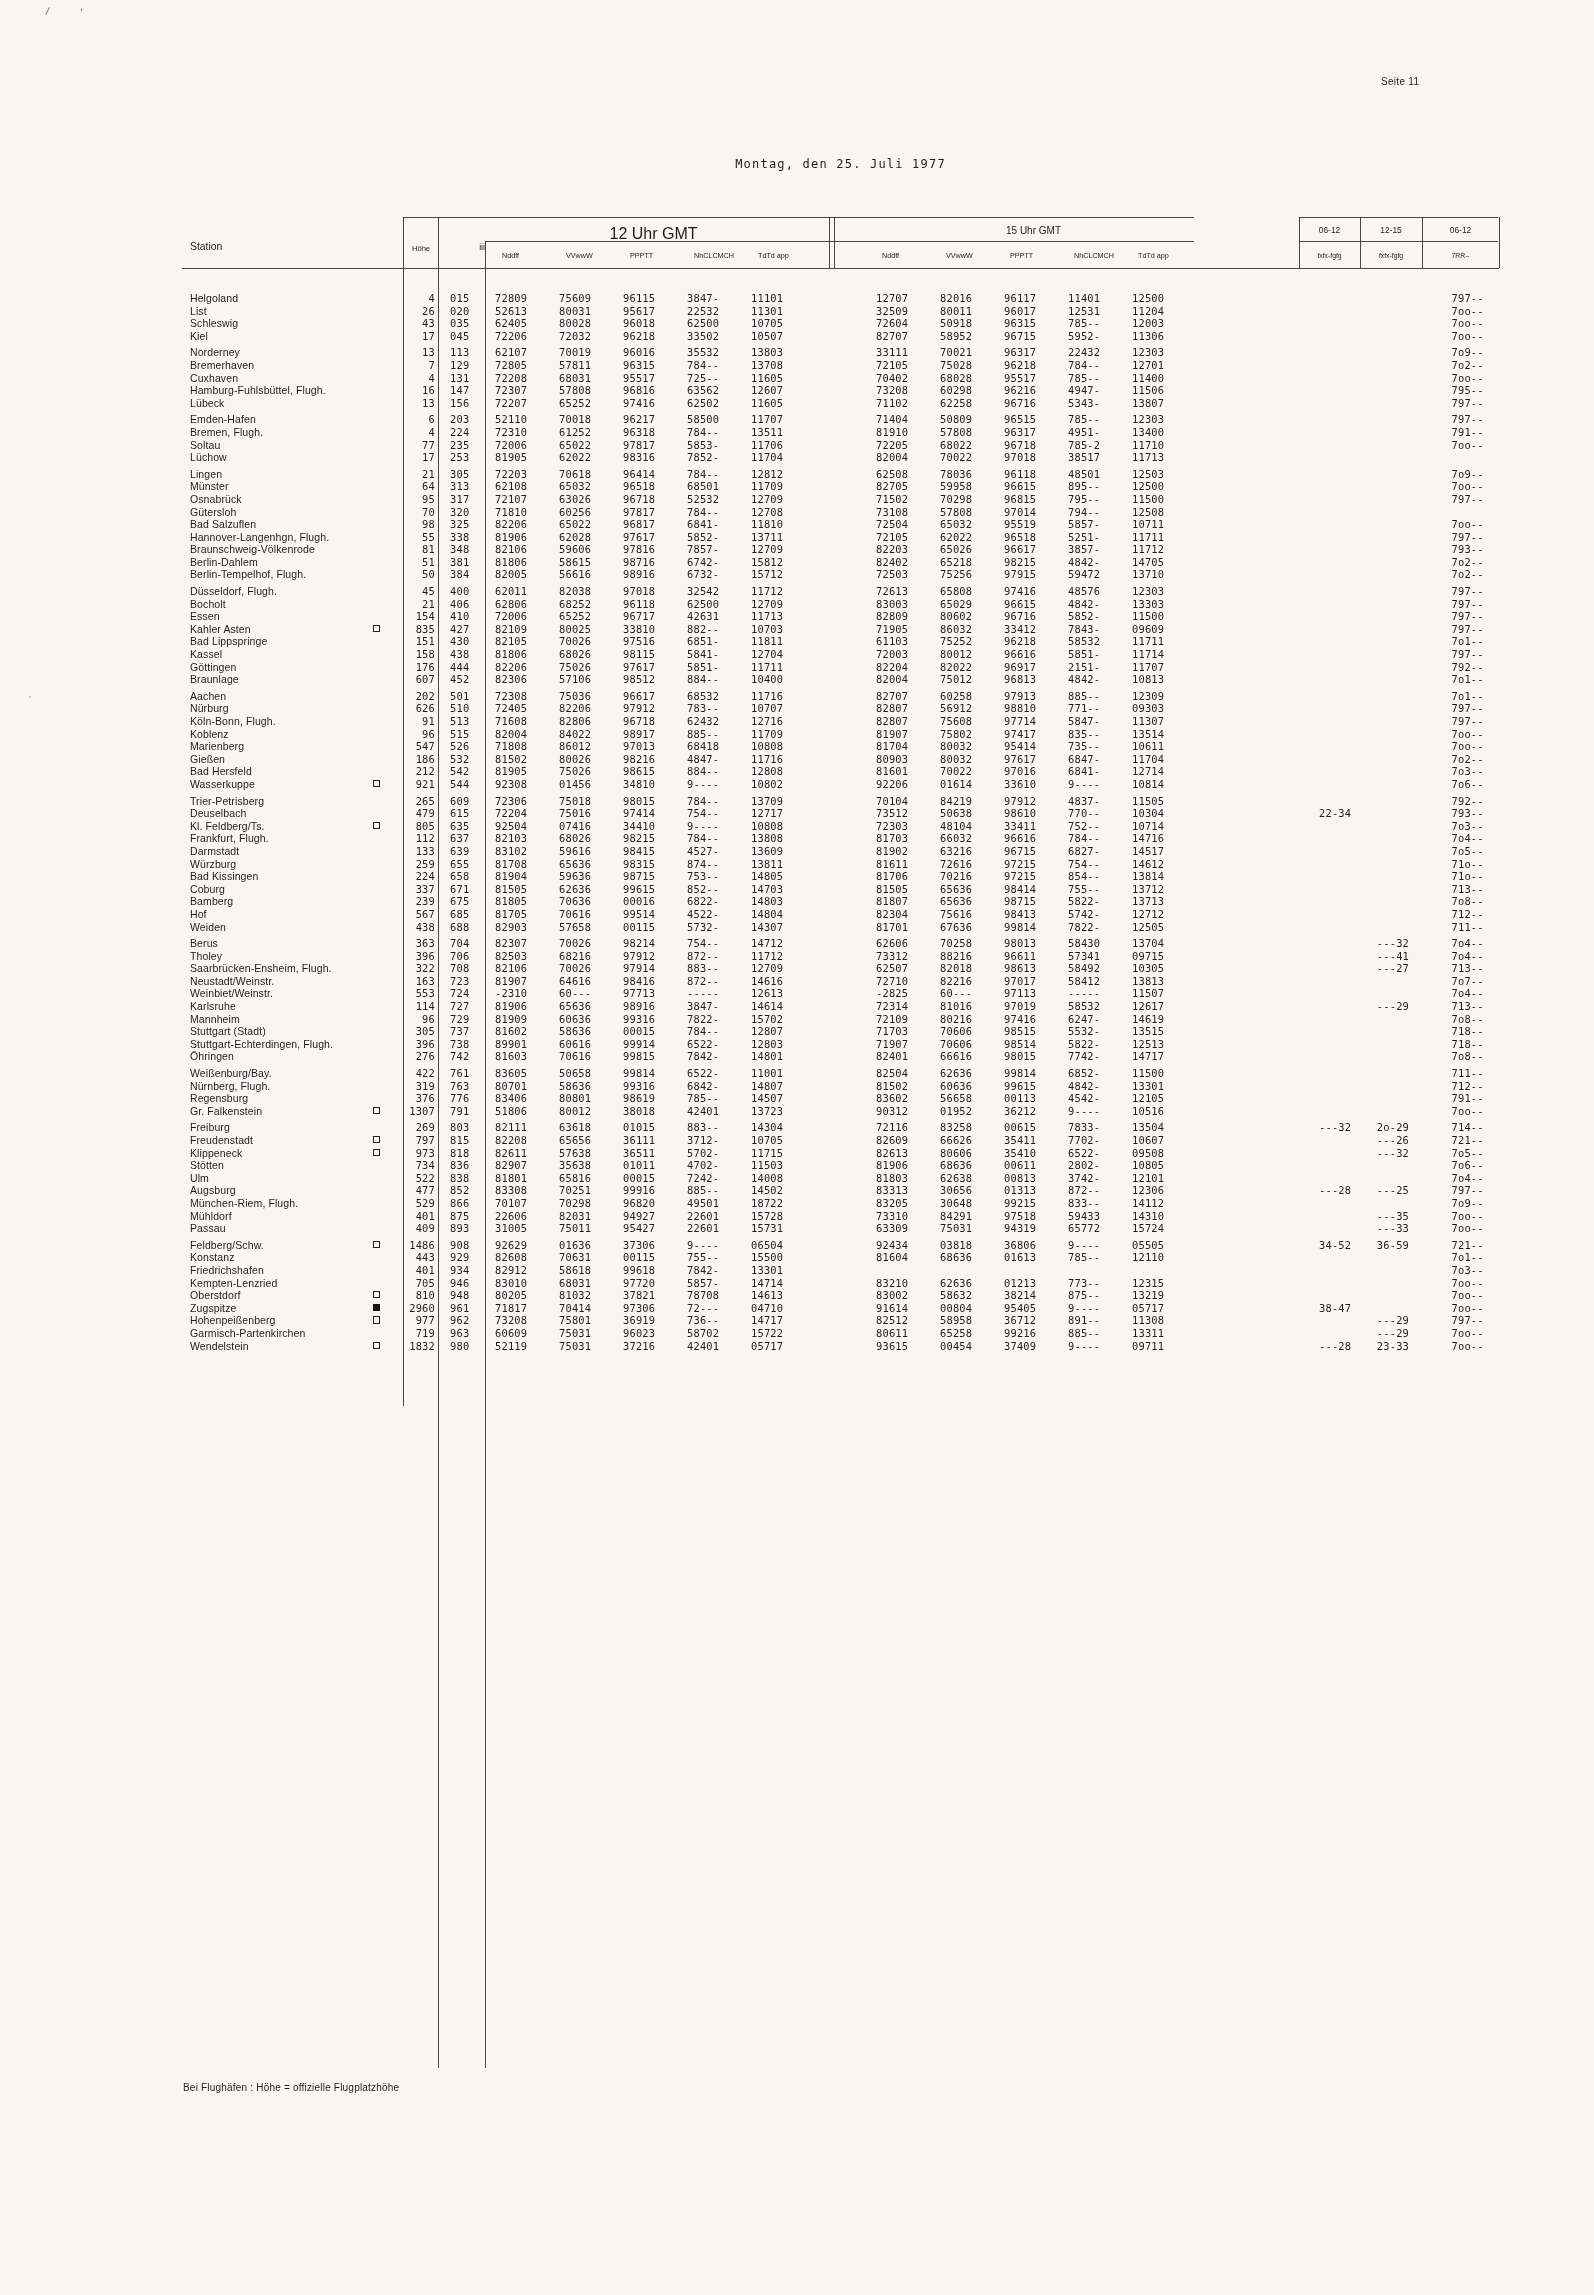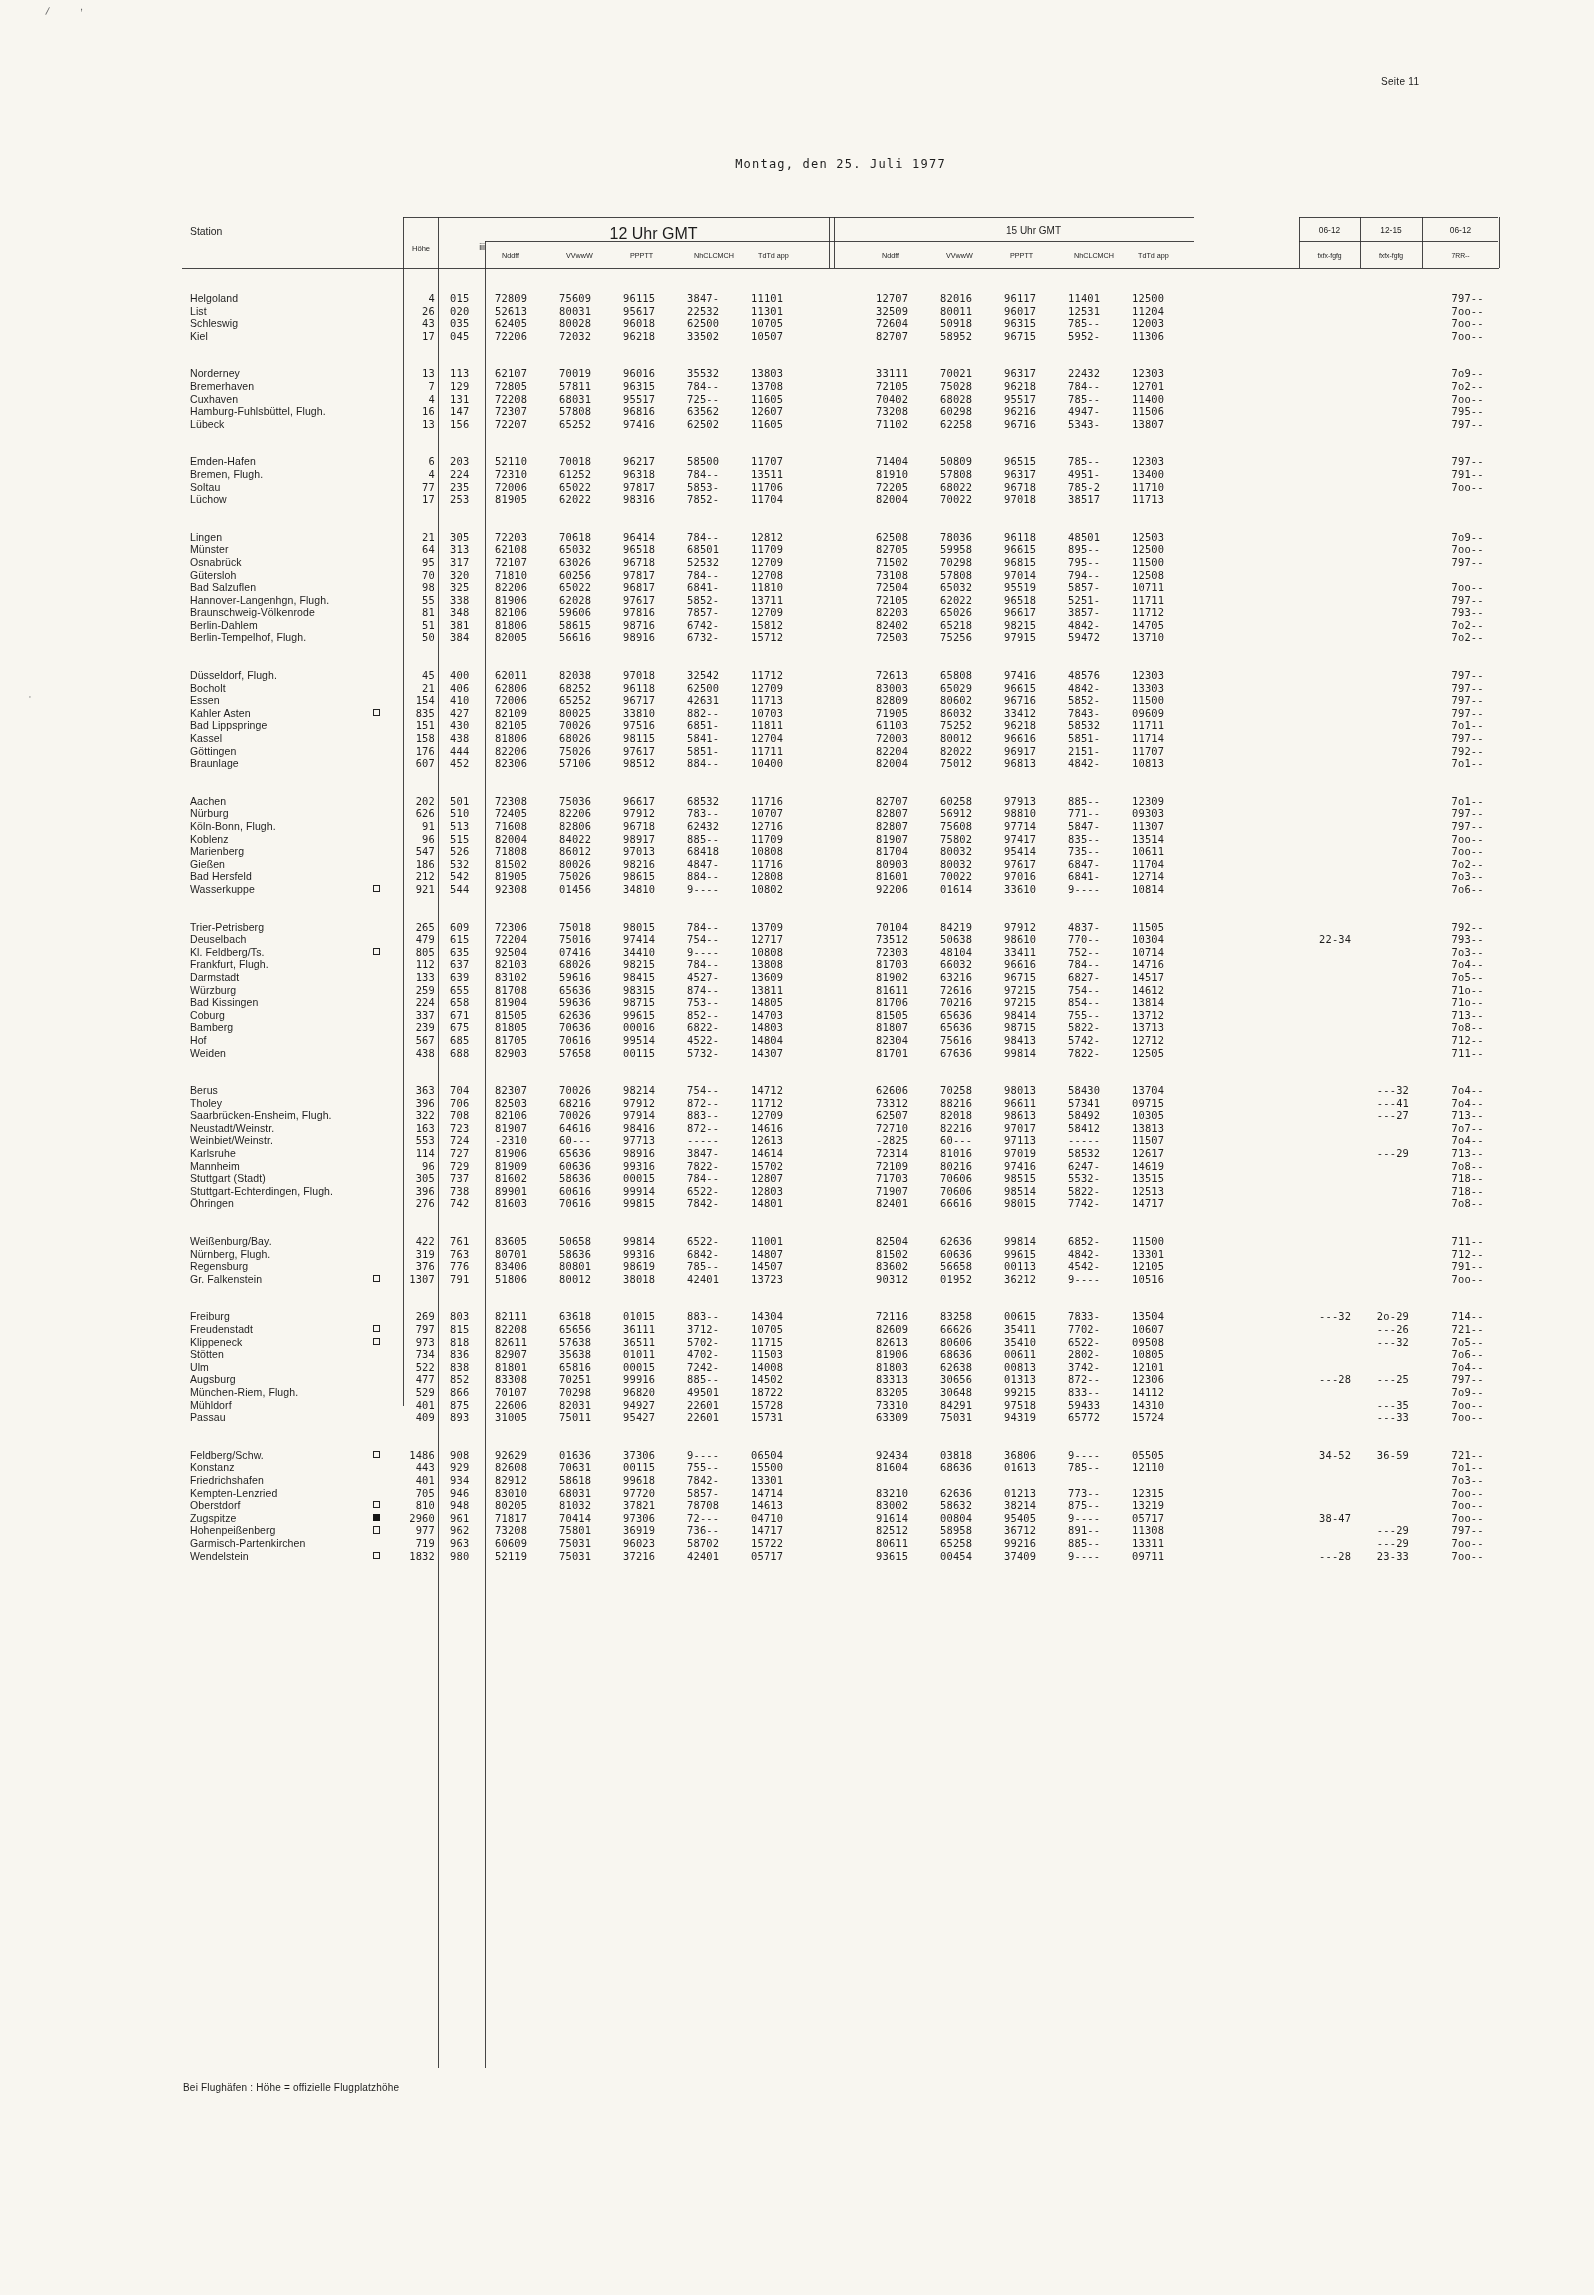--- a/index.html
+++ b/index.html
@@ -17,38 +17,38 @@
          font-family:"DejaVu Sans Mono",monospace;font-size:12px;letter-spacing:1.2px}
   .footer{position:absolute;left:183px;top:2082px;font-size:10px;letter-spacing:0.2px}
 
   .table{position:absolute;left:182px;top:215px;width:1323px;height:1212px}
 
   .hline,.vline{position:absolute;background:rgba(45,45,45,.88)}
   .hline{height:1.3px}
   .vline{width:1.3px}
 
   
-  .h-station{position:absolute;left:8px;top:11px;font-size:10.4px}
+  .h-station{position:absolute;left:8px;top:26px;font-size:10.4px}
   .h-hoehe{position:absolute;left:221px;top:29px;width:36px;text-align:center;font-size:7.6px}
   .h-iii{position:absolute;left:257px;top:27px;width:46px;text-align:right;font-size:8.8px}
   .h-gmt12{position:absolute;left:312px;top:9.6px;width:319px;text-align:center;font-size:16px}
   .h-gmt15{position:absolute;left:692px;top:9.6px;width:319px;text-align:center;font-size:10px}
   .h-r{position:absolute;top:10.4px;text-align:center;font-size:8.4px}
   .h-r1{left:1117px;width:61px}
   .h-r2{left:1178px;width:62px}
   .h-r3{left:1240px;width:77px}
   .subrow{position:absolute;top:36px;display:flex}
   .s12{left:312px}
   .s15{left:692px}
   .subcell{flex:0 0 auto;width:64px;padding-left:8px;font-size:7.2px;color:#222}
   .h-rs{position:absolute;top:37px;text-align:center;font-size:6.8px}
 
   
   .tbody{position:absolute;left:0;top:61px;width:1323px}
-  .group{margin-top:25px}
+  .group{margin-top:4px}
   .group:first-child{margin-top:16px}
   .row{display:flex;height:12.6px;line-height:12.7px;
        font-family:"DejaVu Sans Mono",monospace;font-size:10.4px;letter-spacing:0.2px}
   .c{flex:0 0 auto;overflow:visible;white-space:nowrap}
   .st{width:222px;position:relative;font-family:"Liberation Sans",sans-serif;
       font-size:10.5px;letter-spacing:0.1px;padding-left:8px}
   .hh{width:35px;text-align:right;padding-right:4px}
   .ii{width:56px;padding-left:11px}
   .d{width:64px}
   .sp1{width:61px}

